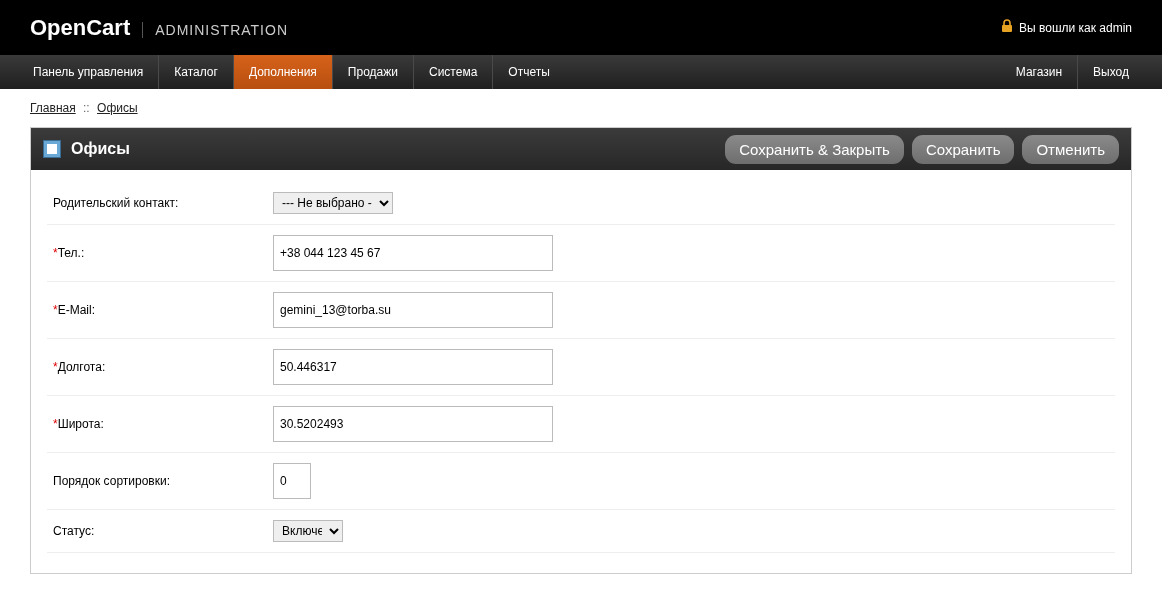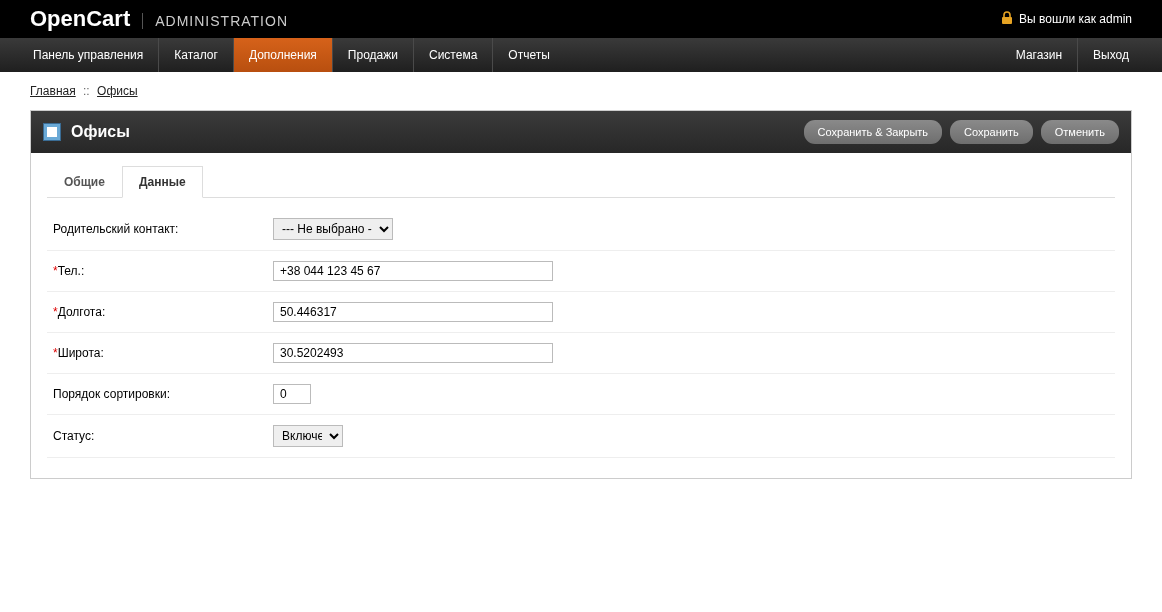--- a/index.html
+++ b/index.html
@@ -1,17 +1,17 @@
 <!DOCTYPE html>
 <html><head>
 <meta charset="utf-8">
 <style>
   * { box-sizing: border-box; margin: 0; padding: 0; }
   body { font-family: Arial, Helvetica, sans-serif; font-size: 12px; background: #fff; color: #000; width: 1162px; }
-  .top-bar { background: #000; height: 38px; display: flex; align-items: center; padding: 0 30px; justify-content: space-between; }
+  .top-bar { background: #000; height: 55px; display: flex; align-items: center; padding: 0 30px; justify-content: space-between; }
   .logo-area { display: flex; align-items: baseline; gap: 12px; }
   .logo-main { color: #fff; font-size: 22px; font-weight: bold; }
   .logo-sub { color: #ccc; font-size: 14px; letter-spacing: 1px; border-left: 1px solid #555; padding-left: 12px; }
   .login-info { color: #fff; font-size: 12px; display: flex; align-items: center; gap: 6px; }
   .lock-icon { display: inline-block; }
   .menu-bar { background: linear-gradient(#3a3a3a, #1f1f1f); height: 34px; display: flex; align-items: stretch; padding: 0 18px; justify-content: space-between; }
   .menu-left { display: flex; }
   .menu-right { display: flex; }
   .menu-item { color: #fff; font-size: 12px; padding: 0 15px; display: flex; align-items: center; cursor: pointer; border-right: 1px solid #4a4a4a; }
   .menu-item.last { border-right: none; }
@@ -19,32 +19,32 @@
   .breadcrumb { padding: 12px 30px; font-size: 12px; color: #333; }
   .breadcrumb a { color: #222; text-decoration: underline; cursor: pointer; }
   .breadcrumb .sep { color: #666; margin: 0 4px; }
   .panel { margin: 0 30px 20px 30px; border: 1px solid #ccc; background: #fff; }
   .panel-header { background: linear-gradient(#3b3b3b, #272727); height: 42px; display: flex; align-items: center; justify-content: space-between; padding: 0 12px; }
   .panel-title-wrap { display: flex; align-items: center; gap: 10px; }
   .panel-icon { width: 18px; height: 18px; background: #6aa9d6; border: 1px solid #3a6c94; display: inline-flex; align-items: center; justify-content: center; }
   .panel-icon-inner { width: 10px; height: 10px; background: #fff; }
   .panel-title { color: #fff; font-size: 16px; font-weight: bold; }
   .panel-actions { display: flex; gap: 8px; }
-  .btn { background: linear-gradient(#8a8a8a, #6e6e6e); color: #fff; border: none; padding: 6px 14px; border-radius: 11px; font-size: 11px; cursor: pointer; }
+  .btn { background: linear-gradient(#8a8a8a, #6e6e6e); color: #fff; border: none; padding: 6px 14px; border-radius: 11px; font-size: 15px; cursor: pointer; }
   .panel-body { padding: 12px 16px 20px 16px; }
   .tabs { display: flex; border-bottom: 1px solid #ddd; margin-bottom: 10px; }
   .tab { padding: 8px 16px; font-size: 12px; font-weight: bold; cursor: pointer; border: 1px solid transparent; position: relative; top: 1px; color: #333; }
   .tab.active { border: 1px solid #ddd; border-bottom: 1px solid #fff; background: #fff; }
   .tab.inactive { color: #555; }
   .form-table { width: 100%; border-collapse: collapse; }
   .form-table tr { border-bottom: 1px solid #eee; }
   .form-table td { padding: 10px 6px; vertical-align: middle; }
   .form-table td.label { width: 220px; color: #000; }
   .req { color: #d00; }
-  input[type=text] { width: 280px; padding: 4px 6px; border: 1px solid #bbb; font-size: 12px; height: 20px; }
+  input[type=text] { width: 280px; padding: 4px 6px; border: 1px solid #bbb; font-size: 12px; height: 36px; }
   input.small { width: 38px; }
   select { padding: 2px 4px; border: 1px solid #bbb; font-size: 12px; height: 22px; }
   select.parent { width: 120px; }
   select.status { width: 70px; }
 </style>
 </head>
 <body>
 
 <div class="top-bar">
   <div class="logo-area">
@@ -107,33 +107,33 @@
         </span>
       <span class="panel-title">Офисы</span>
     </div>
     <div class="panel-actions">
       <button class="btn">Сохранить &amp; Закрыть</button>
       <button class="btn">Сохранить</button>
       <button class="btn">Отменить</button>
     </div>
   </div>
   <div class="panel-body">
-    <div class="tabs">
-      <div class="tab inactive">Общие</div>
-      <div class="tab active">Данные</div>
-    </div>
     <table class="form-table">
       <tbody>
           <tr>
         <td class="label">Родительский контакт:</td>
         <td><select class="parent"><option>--- Не выбрано ---</option></select></td>
       </tr>
       <tr>
         <td class="label"><span class="req">*</span><span>Тел.:</span></td>
         <td><input type="text" value="+38 044 123 45 67" style=""></td>
+      </tr>
+      <tr>
+        <td class="label"><span class="req">*</span><span>E-Mail:</span></td>
+        <td><input type="text" value="gemini_13@torba.su" style=""></td>
       </tr>
       <tr>
         <td class="label"><span class="req">*</span><span>Долгота:</span></td>
         <td><input type="text" value="50.446317" style=""></td>
       </tr>
       <tr>
         <td class="label"><span class="req">*</span><span>Широта:</span></td>
         <td><input type="text" value="30.5202493" style=""></td>
       </tr>
       <tr>

